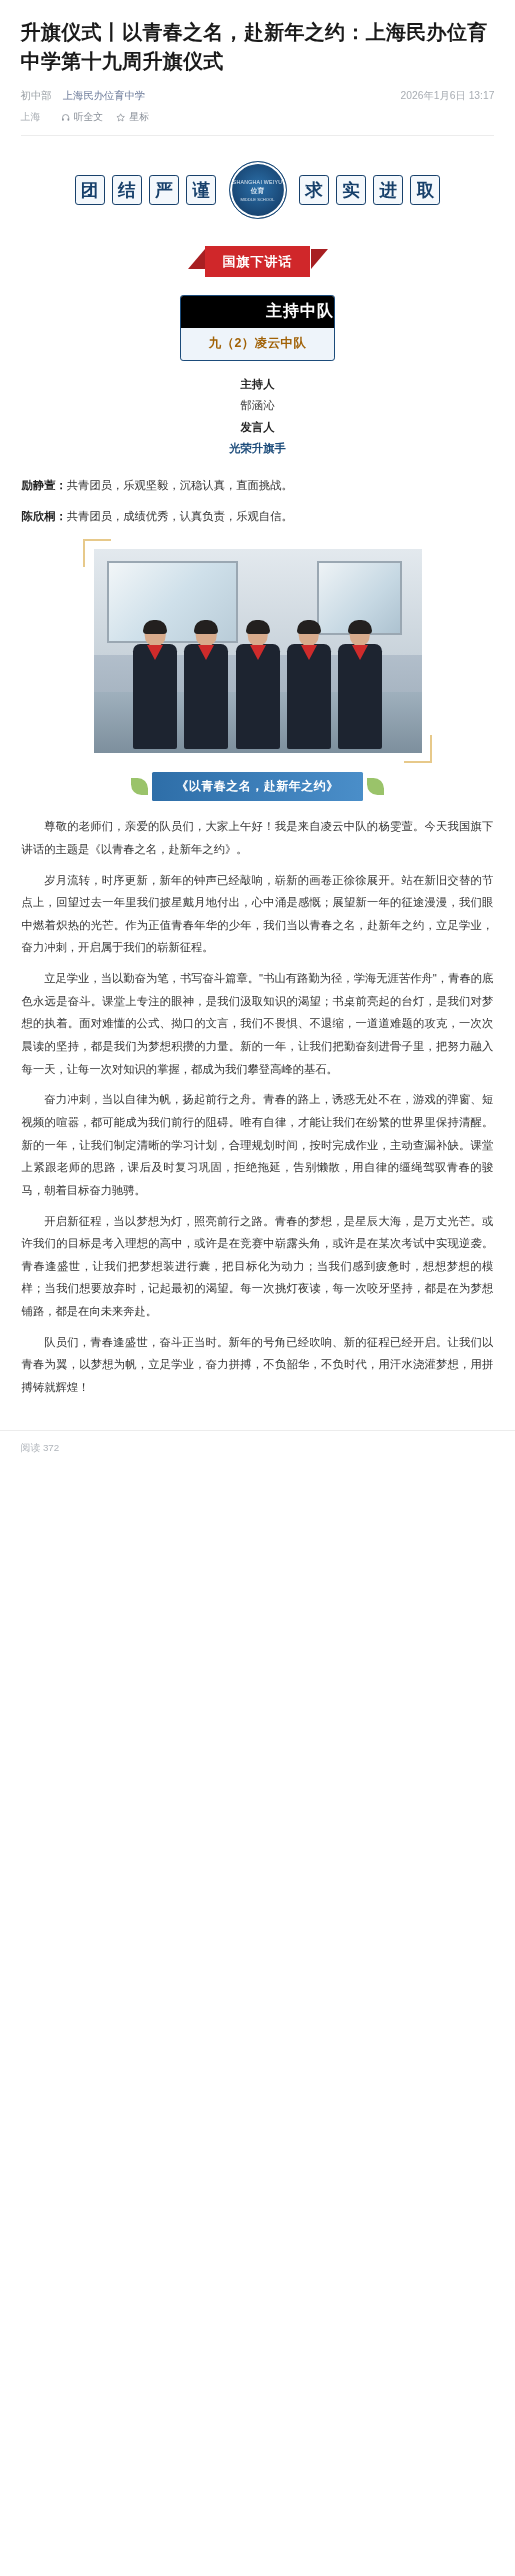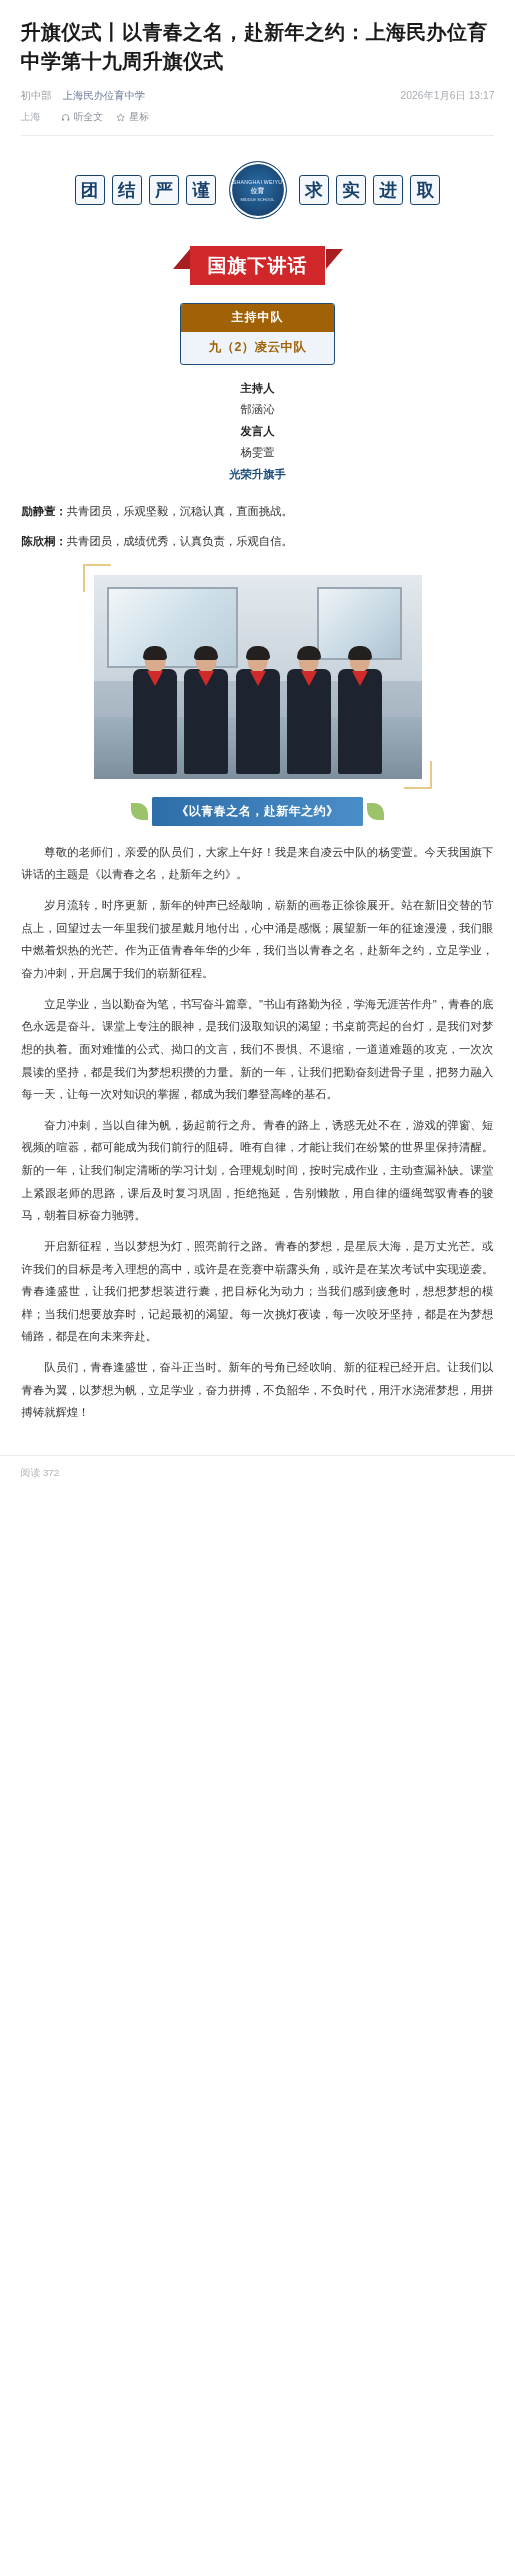--- a/index.html
+++ b/index.html
@@ -135,21 +135,21 @@
   
   .ribbon-wrap {
     display: flex;
     justify-content: center;
     margin: 17.5px 0 5.2px 0;
   }
   .ribbon {
     position: relative;
     background: #d0272a;
     color: #fff;
-    font-size: 19px;
+    font-size: 13px;
     font-weight: bold;
     padding: 6.7px 17.5px;
     letter-spacing: 1px;
   }
   .ribbon:before, .ribbon:after {
     content: "";
     position: absolute;
     top: 3.1px;
     width: 0; height: 0;
     border-style: solid;
@@ -168,24 +168,24 @@
   
   .host-card {
     width: 155px;
     margin: 17.5px auto 0 auto;
     border: 1px solid #1b4b7a;
     border-radius: 3.1px;
     overflow: hidden;
     background: #eef4fa;
   }
   .host-card .hc-head {
-    background: #a16207;
+    background: #000000;
     color: #fff;
-    text-align: center;
-    font-size: 12px;
+    text-align: right;
+    font-size: 16px;
     font-weight: bold;
     padding: 5.7px 0;
     letter-spacing: 1px;
   }
   .host-card .hc-body {
     text-align: center;
     font-size: 12.4px;
     color: #a16207;
     font-weight: bold;
     padding: 7.2px 0;
@@ -399,21 +399,20 @@
 
   <div class="host-card">
     <div class="hc-head">主持中队</div>
     <div class="hc-body">九（2）凌云中队</div>
   </div>
 
   <div class="roles">
     <div class="role-line label">主持人</div>
     <div class="role-line">郜涵沁</div>
     <div class="role-line label">发言人</div>
-    <div class="role-line">杨雯萱</div>
     <div class="role-line flag">光荣升旗手</div>
   </div>
 
   <div class="body-text">
     <p class="para noindent">
       <span class="name">励静萱：</span><span>共青团员，乐观坚毅，沉稳认真，直面挑战。</span>
     </p>
     <p class="para noindent">
       <span class="name">陈欣桐：</span><span>共青团员，成绩优秀，认真负责，乐观自信。</span>
     </p>

